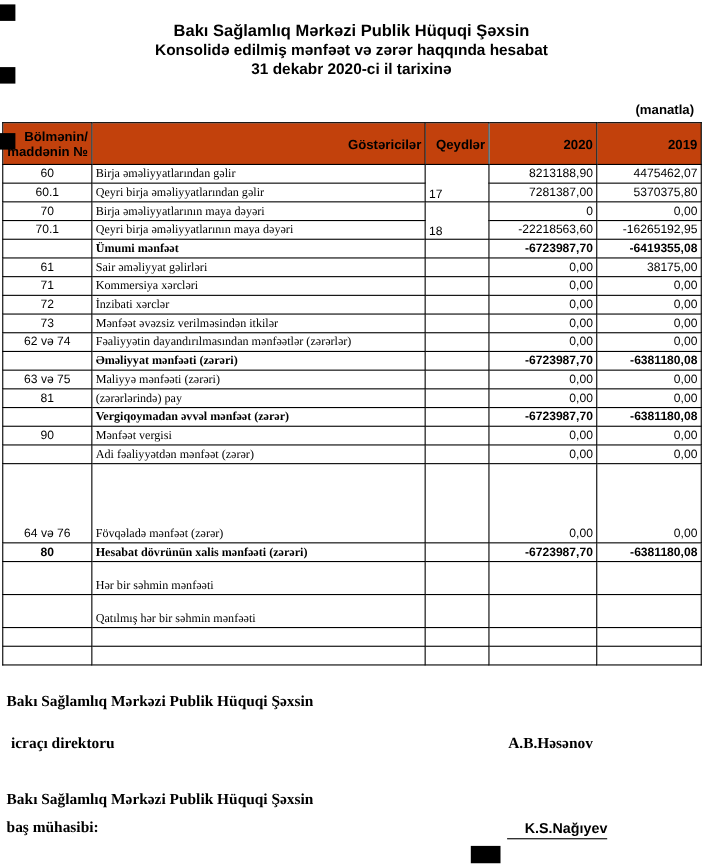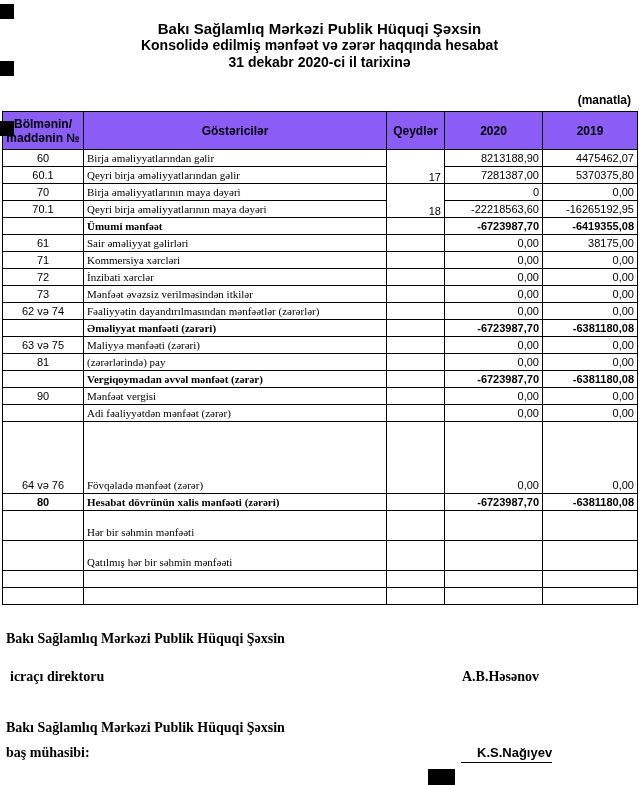--- a/index.html
+++ b/index.html
@@ -44,31 +44,31 @@
     width:635px;
     margin:4px 0 0 2px;
     font-size:11px;
   }
   table.report th, table.report td {
     border:1px solid #000;
     padding:0 3px;
     overflow:hidden;
   }
   table.report th {
-    background:#8b5cf6;
-    font-weight:bold;
-    text-align:center;
+    background:#c2410c;
+    font-weight:bold;
+    text-align:right;
     vertical-align:middle;
     height:38px;
     font-size:12px;
     line-height:14px;
   }
   td.no   { text-align:center; vertical-align:middle; white-space:nowrap; }
   td.label{ text-align:left;   vertical-align:middle; white-space:nowrap;font-family:Liberation Serif, serif; }
-  td.note { text-align:right; vertical-align:bottom; padding-bottom:2px; }
+  td.note { text-align:left; vertical-align:bottom; padding-bottom:2px; }
   td.val  { text-align:right;  vertical-align:middle; white-space:nowrap; }
   tr.r    { height:17px; }
   tr.tall { height:72px; }
   tr.med  { height:30px; }
   tr.tall td, tr.med td { vertical-align:bottom; padding-bottom:2px; }
   tr.bold td { font-weight:bold; }
 
   .sig { font-family:"Liberation Serif", serif; font-weight:bold; font-size:14px; }
   .sig-org1 { margin:26px 0 0 6px; }
   .sig-row1 { position:relative; margin:22px 0 0 10px; height:17px; }

